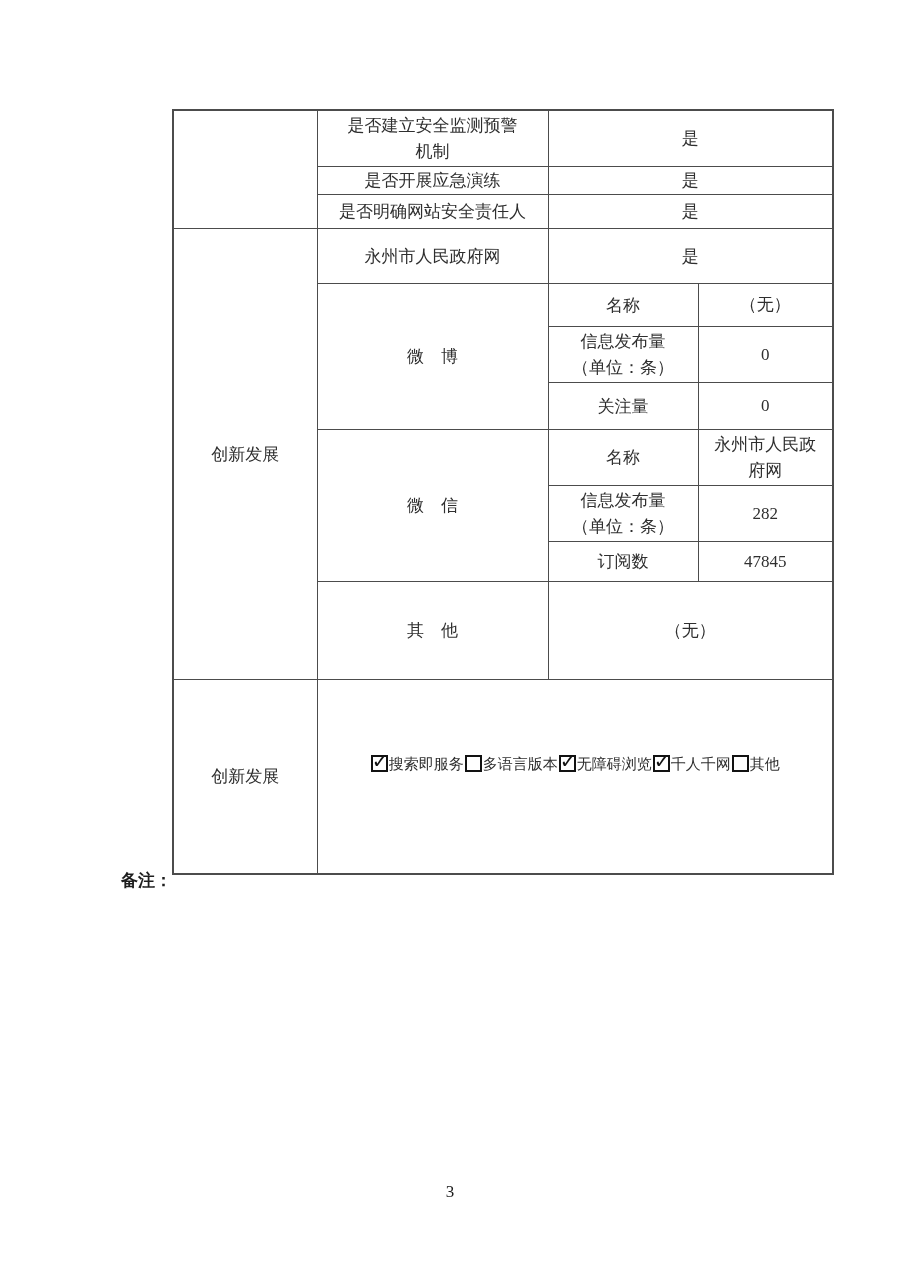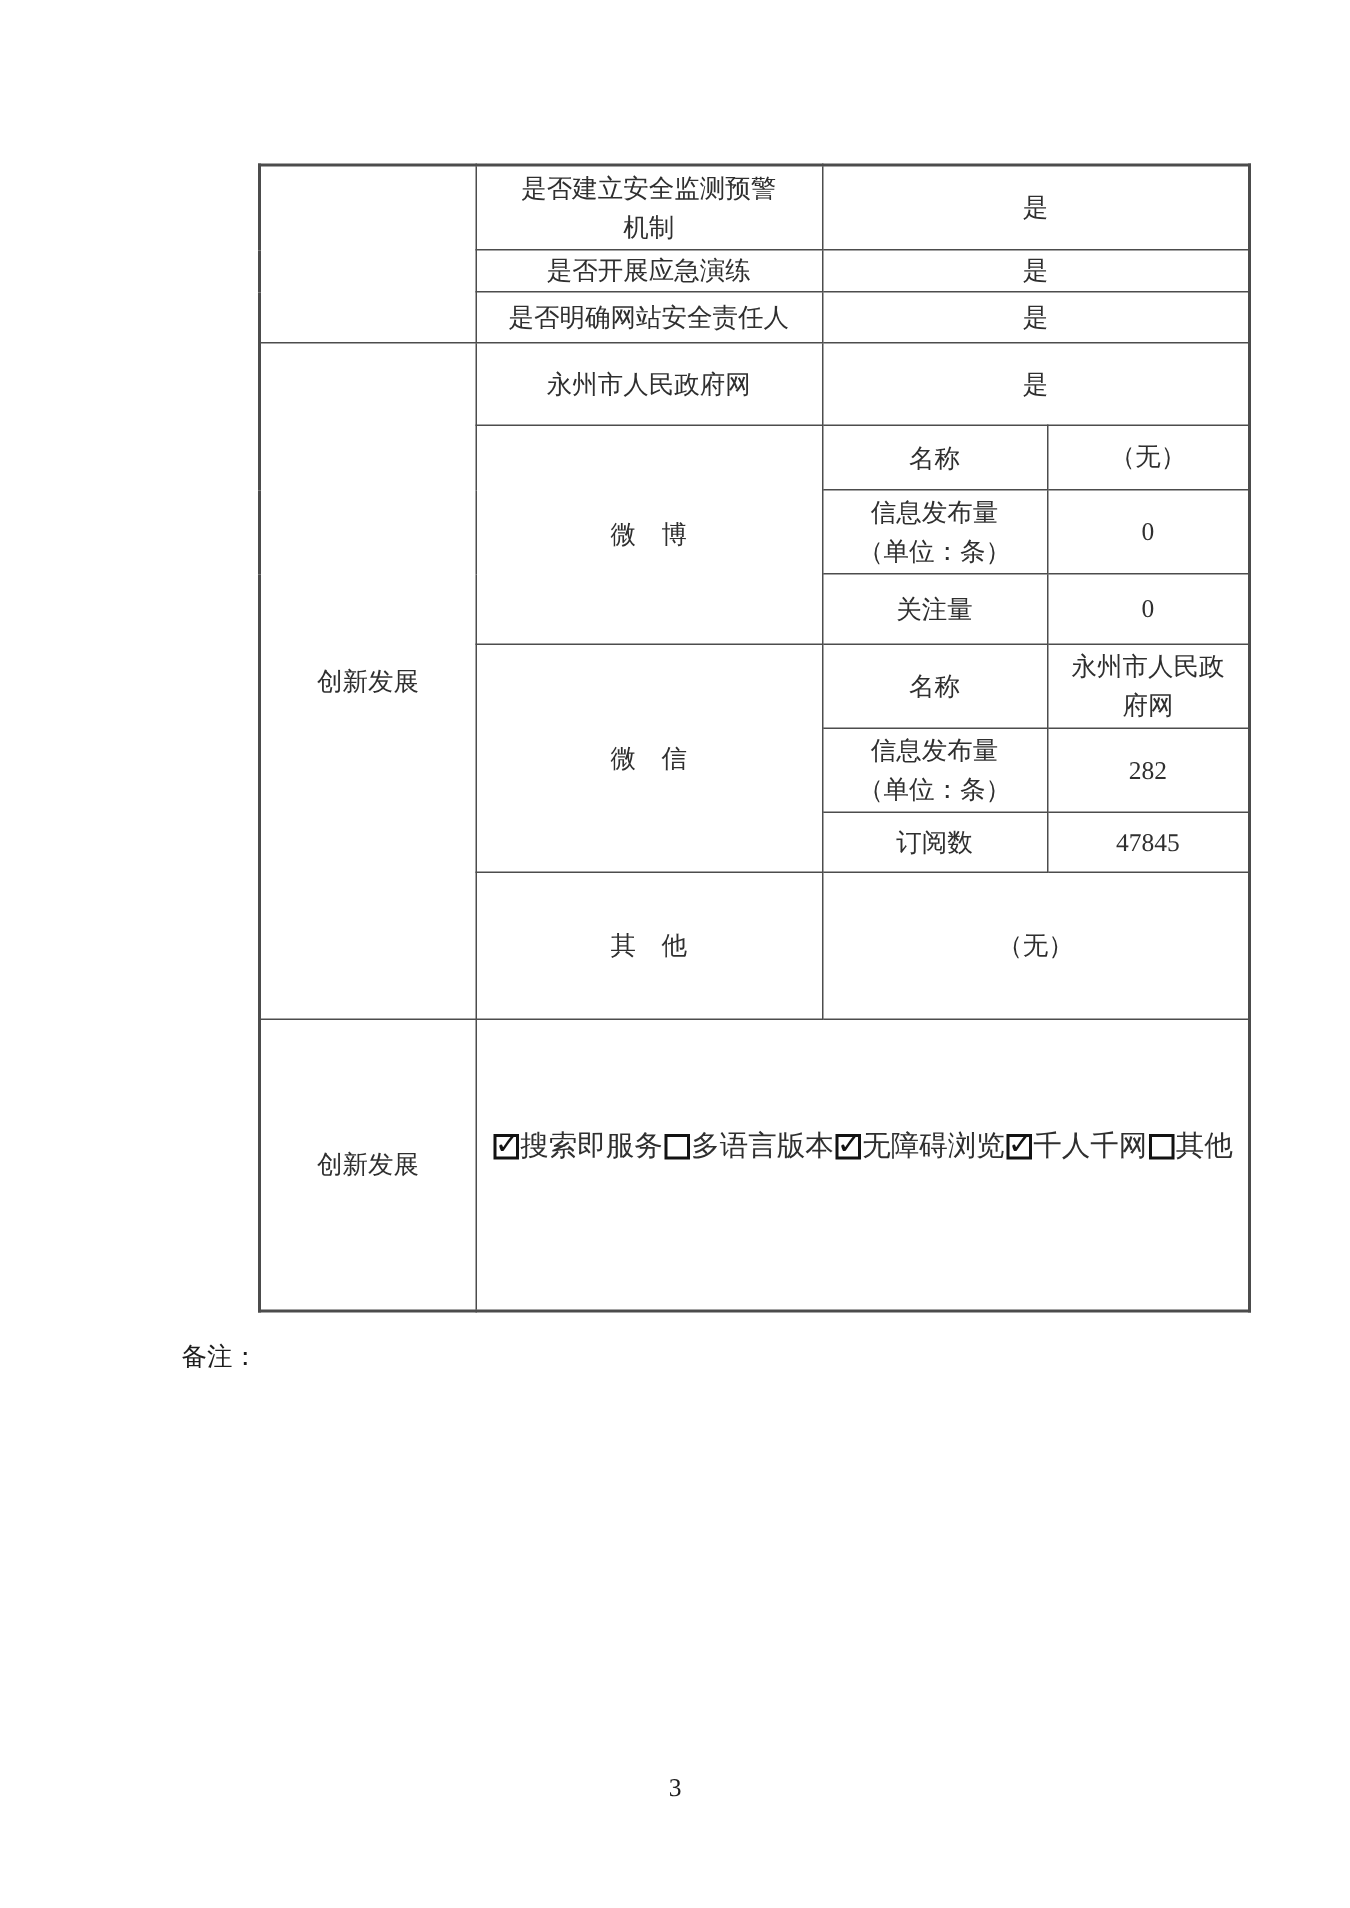--- a/index.html
+++ b/index.html
@@ -58,32 +58,31 @@
     left: -1px;
     top: -8px;
     font-size: 20px;
     font-weight: bold;
     color: #121212;
     font-family: "DejaVu Sans", sans-serif;
   }
   .cb-line {
     position: relative;
     top: -12px;
-    font-size: 19px;
+    font-size: 15px;
     letter-spacing: 0px;
     white-space: nowrap;
   }
   .note {
     position: absolute;
     left: 121px;
     top: 869px;
     font-size: 17px;
-    font-weight: normal;
+    font-weight: bold;
     color: #1d1d1d;
-    margin-top: 24px;
   }
   .page-number {
     position: absolute;
     left: 0;
     top: 1182px;
     width: 100%;
     text-align: center;
     font-size: 17px;
     color: #1d1d1d;
   }

